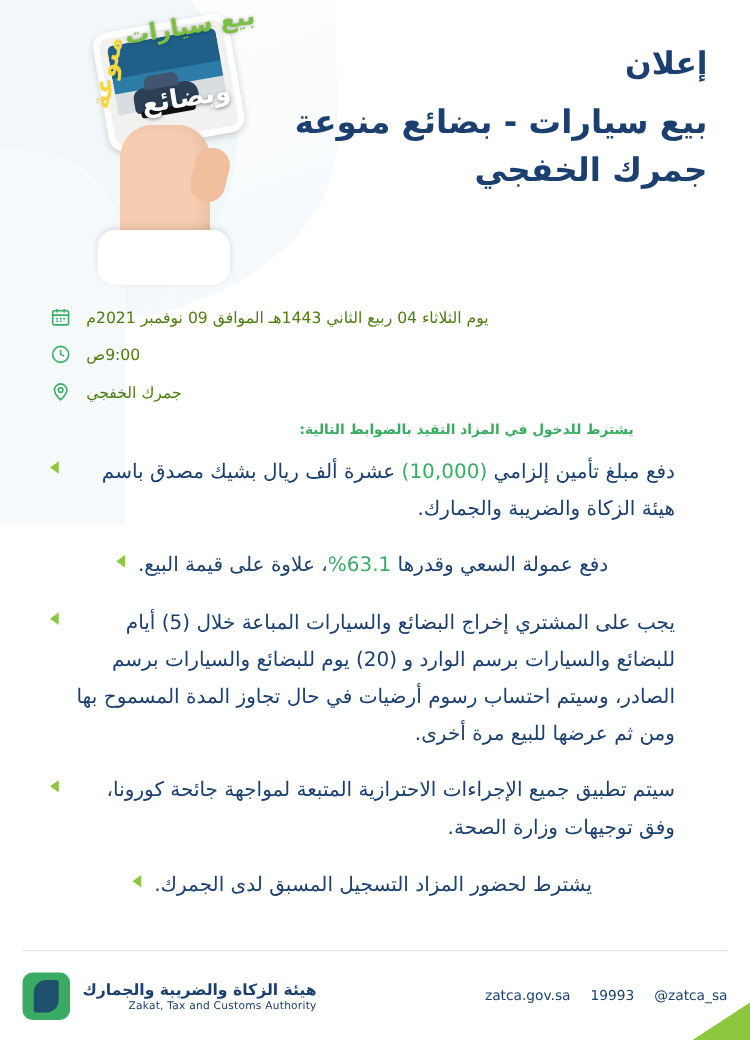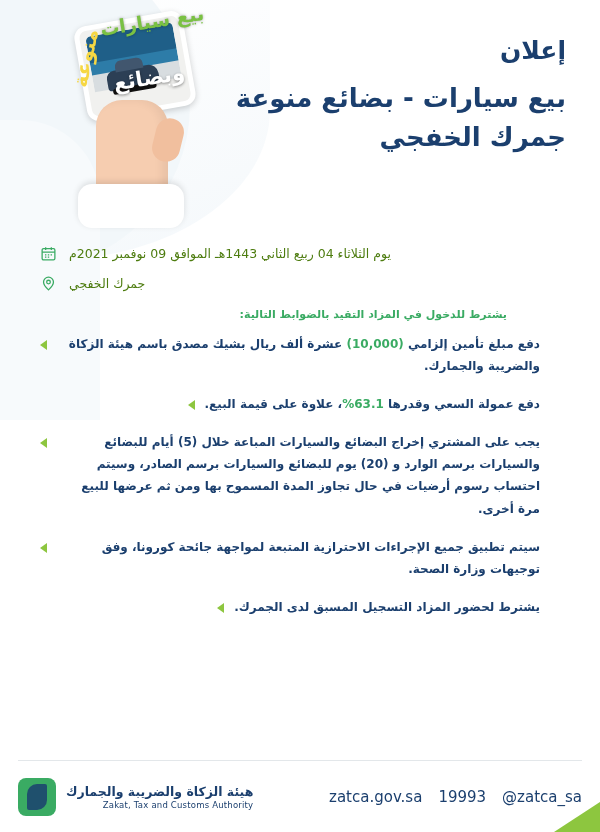--- a/index.html
+++ b/index.html
@@ -229,28 +229,27 @@
   .cond-list {
     position: relative;
     z-index: 3;
     margin: 0 60px 0 40px;
     padding: 0;
     list-style: none;
   }
   .cond-item {
     display: flex;
     align-items: flex-start;
-    justify-content: flex-start;
+    justify-content: center;
     gap: 10px;
     margin-bottom: 16px;
     color: #1b3f6e;
-    font-size: 12px;
+    font-size: 16px;
     line-height: 1.85;
     text-align: right;
-    font-weight: bold;
   }
   .bullet {
     flex: 0 0 auto;
     margin-top: 7px;
     width: 0; height: 0;
     border-top: 5px solid transparent;
     border-bottom: 5px solid transparent;
     border-right: 7px solid #8dc63f;
   }
   .cond-text { max-width: 100%; }
@@ -311,21 +310,21 @@
     background: #1b3f6e;
     border-radius: 10px 2px 10px 2px;
     opacity: .85;
   }
   .contacts {
     display: flex;
     align-items: center;
     gap: 16px;
     direction: ltr;
     color: #1b3f6e;
-    font-size: 15px;
+    font-size: 11px;
   }
   .contacts span { white-space: nowrap; }
   .green-corner {
     position: absolute;
     right: 0; bottom: 0;
     width: 0; height: 0;
     border-left: 46px solid transparent;
     border-bottom: 30px solid #8dc63f;
     z-index: 2;
   }
@@ -366,20 +365,29 @@
     <div class="txt">يوم الثلاثاء 04 ربيع الثاني 1443هـ الموافق 09 نوفمبر 2021م</div>
     <div class="icon-box">
       <svg viewBox="0 0 24 24" fill="none" stroke="currentColor" stroke-width="1.8">
         <rect x="3" y="5" width="18" height="16" rx="2"></rect>
         <path d="M3 10h18M8 3v4M16 3v4"></path>
         <path d="M7 14h2M11 14h2M15 14h2M7 17h2M11 17h2"></path>
       </svg>
     </div>
   </div>
 
+  <div class="meta-row">
+    <div class="txt">9:00ص</div>
+    <div class="icon-box">
+      <svg viewBox="0 0 24 24" fill="none" stroke="currentColor" stroke-width="1.8">
+        <circle cx="12" cy="12" r="9"></circle>
+        <path d="M12 7v5l4 2"></path>
+      </svg>
+    </div>
+  </div>
 
   <div class="meta-row">
     <div class="txt">جمرك الخفجي</div>
     <div class="icon-box">
       <svg viewBox="0 0 24 24" fill="none" stroke="currentColor" stroke-width="1.8">
         <path d="M12 21s7-6.2 7-11a7 7 0 10-14 0c0 4.8 7 11 7 11z"></path>
         <circle cx="12" cy="10" r="2.6"></circle>
       </svg>
     </div>
   </div>

